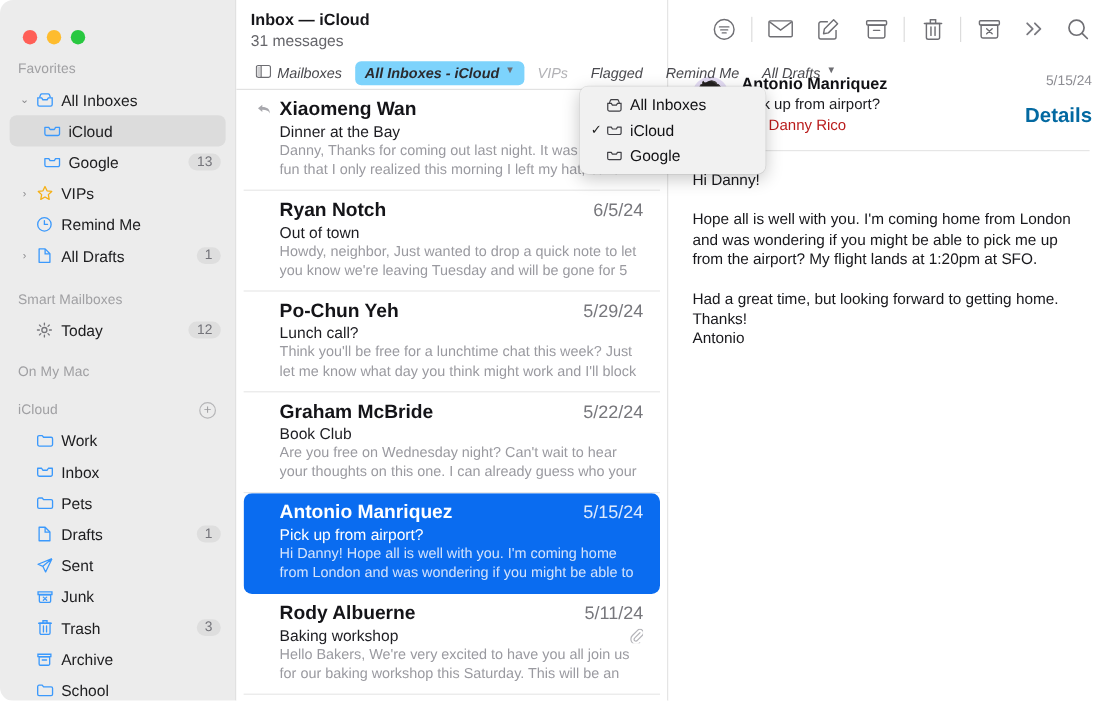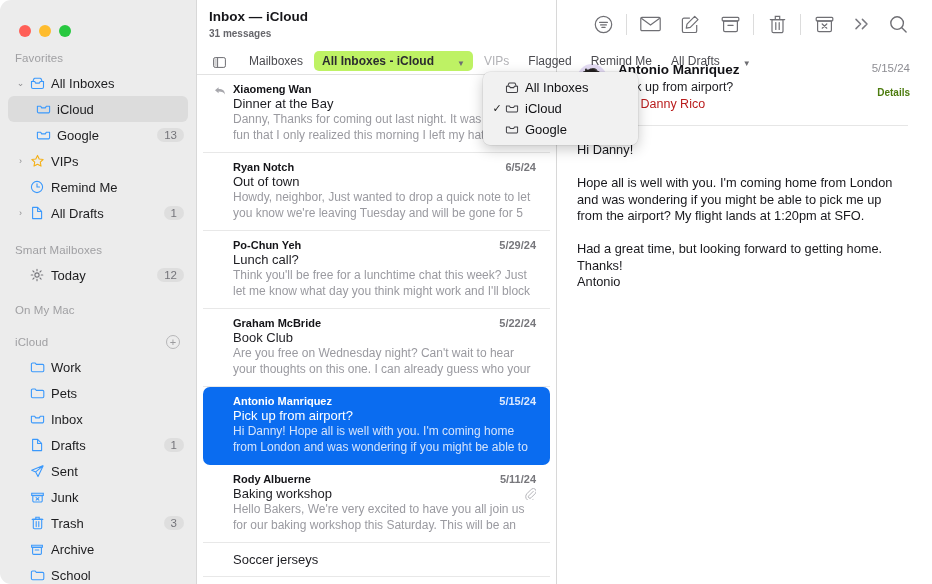--- a/index.html
+++ b/index.html
@@ -119,71 +119,72 @@
     display: flex;
     flex-direction: column;
     position: relative;
   }
   .lc-header {
     height: 48px;
     padding: 8px 0 0 12px;
     flex: 0 0 48px;
   }
   .lc-title { font-size: 13.5px; font-weight: bold; color: #16161a; line-height: 17px; }
-  .lc-sub   { font-size: 10px; color: #66666b; line-height: 16px; margin-top: 1px; font-weight: bold; }
+  .lc-sub   { font-size: 13px; color: #66666b; line-height: 16px; margin-top: 1px; }
 
   .filterbar {
     height: 27px;
     flex: 0 0 27px;
     display: flex;
     align-items: center;
     gap: 3px;
     padding-left: 8px;
     font-size: 12px;
     color: #4a4a4f;
     border-bottom: 1px solid #e2e2e2;
     position: relative;
     z-index: 5;
   }
   .fb-item {
     padding: 3px 8px;
     border-radius: 5px;
     display: flex;
-    align-items: flex-end;
-    gap: 23px;
+    align-items: flex-start;
+    gap: 5px;
     white-space: nowrap;
-  }
-  .fb-item.active { background: #bef264; font-weight: bold; color: #2b2b2f; }
+    font-style: italic;
+  }
+  .fb-item.active { background: #7dd3fc; font-weight: bold; color: #2b2b2f; }
   .fb-item.dim { color: #b2b2b6; }
   .caret { font-size: 8px; color: #6d6d72; }
 
   .msglist {
     flex: 1 1 auto;
     overflow: hidden;
     position: relative;
   }
   .msg {
     position: relative;
     padding: 8px 14px 9px 30px;
     border-bottom: 1px solid #e8e8e8;
     margin: 0 6px;
   }
   .msg .toprow {
     display: flex;
     align-items: baseline;
     justify-content: space-between;
   }
   .msg .from {
-    font-size: 11px;
+    font-size: 16px;
     font-weight: bold;
     color: #141418;
     white-space: nowrap;
     overflow: hidden;
   }
-  .msg .date { font-size: 11px; color: #77777c; flex: 0 0 auto; padding-left: 8px; font-weight: bold; }
+  .msg .date { font-size: 15px; color: #77777c; flex: 0 0 auto; padding-left: 8px; }
   .msg .subj {
     font-size: 13px;
     color: #1d1d22;
     margin-top: 1px;
     white-space: nowrap;
     overflow: hidden;
     display: flex;
     justify-content: space-between;
     align-items: center;
   }
@@ -277,21 +278,21 @@
     line-height: 1;
   }
   .rp-headtext { flex: 1 1 auto; min-width: 0; }
   .rp-sender { font-size: 13.5px; font-weight: bold; color: #111115; }
   .rp-subject { font-size: 12.5px; color: #1c1c20; margin-top: 3px; }
   .rp-to { font-size: 12.5px; margin-top: 3px; }
   .rp-to b { color: #111115; font-weight: bold; }
   .rp-to span { color: #b91c1c; margin-left: 4px; }
   .rp-meta { text-align: right; flex: 0 0 auto; padding-left: 10px; }
   .rp-date { font-size: 11.5px; color: #8d8d93; }
-  .rp-details { font-size: 10px; color: #4d7c0f; font-weight: bold; margin-top: 13px; }
+  .rp-details { font-size: 17px; color: #0369a1; font-weight: bold; margin-top: 13px; }
 
   .rp-rule {
     height: 1px;
     background: #e6e6e6;
     margin: 14px 24px 0 20px;
   }
   .rp-body {
     padding: 16px 24px 0 20px;
     font-size: 12.8px;
     color: #18181c;
@@ -404,32 +405,32 @@
       <span class="ico">
         <svg class="i" width="15" height="12" viewBox="0 0 15 12">
             <path d="M1.4 3.2a1.2 1.2 0 0 1 1.2-1.2h2.6l1.1 1.4h6.3a1.2 1.2 0 0 1 1.2 1.2v4.9a1.2 1.2 0 0 1-1.2 1.2H2.6a1.2 1.2 0 0 1-1.2-1.2z" fill="none" stroke="#3b99fc" stroke-width="1.1" stroke-linejoin="round"></path>
           </svg>
       </span>
       <span class="lbl">Work</span>
     </div>
     <div class="sb-row indent-noarrow">
       <span class="ico">
         <svg class="i" width="15" height="12" viewBox="0 0 15 12">
+            <path d="M1.4 3.2h3.3l1 1.7h3.6l1-1.7h3.3v5.3a1.4 1.4 0 0 1-1.4 1.4H2.8a1.4 1.4 0 0 1-1.4-1.4z" fill="none" stroke="#3b99fc" stroke-width="1.1" stroke-linejoin="round"></path>
+          </svg>
+      </span>
+      <span class="lbl">Inbox</span>
+    </div>
+    <div class="sb-row indent-noarrow">
+      <span class="ico">
+        <svg class="i" width="15" height="12" viewBox="0 0 15 12">
             <path d="M1.4 3.2a1.2 1.2 0 0 1 1.2-1.2h2.6l1.1 1.4h6.3a1.2 1.2 0 0 1 1.2 1.2v4.9a1.2 1.2 0 0 1-1.2 1.2H2.6a1.2 1.2 0 0 1-1.2-1.2z" fill="none" stroke="#3b99fc" stroke-width="1.1" stroke-linejoin="round"></path>
           </svg>
       </span>
       <span class="lbl">Pets</span>
-    </div>
-    <div class="sb-row indent-noarrow">
-      <span class="ico">
-        <svg class="i" width="15" height="12" viewBox="0 0 15 12">
-            <path d="M1.4 3.2h3.3l1 1.7h3.6l1-1.7h3.3v5.3a1.4 1.4 0 0 1-1.4 1.4H2.8a1.4 1.4 0 0 1-1.4-1.4z" fill="none" stroke="#3b99fc" stroke-width="1.1" stroke-linejoin="round"></path>
-          </svg>
-      </span>
-      <span class="lbl">Inbox</span>
     </div>
     <div class="sb-row indent-noarrow">
       <span class="ico">
         <svg class="i" width="12" height="14" viewBox="0 0 12 14">
             <path d="M1.6 1.4h5l4 4v7.2H1.6z" fill="none" stroke="#3b99fc" stroke-width="1.1" stroke-linejoin="round"></path>
             <path d="M6.6 1.5v4h4" fill="none" stroke="#3b99fc" stroke-width="1.1"></path>
           </svg>
       </span>
       <span class="lbl">Drafts</span>
       <span class="cnt">1</span>

